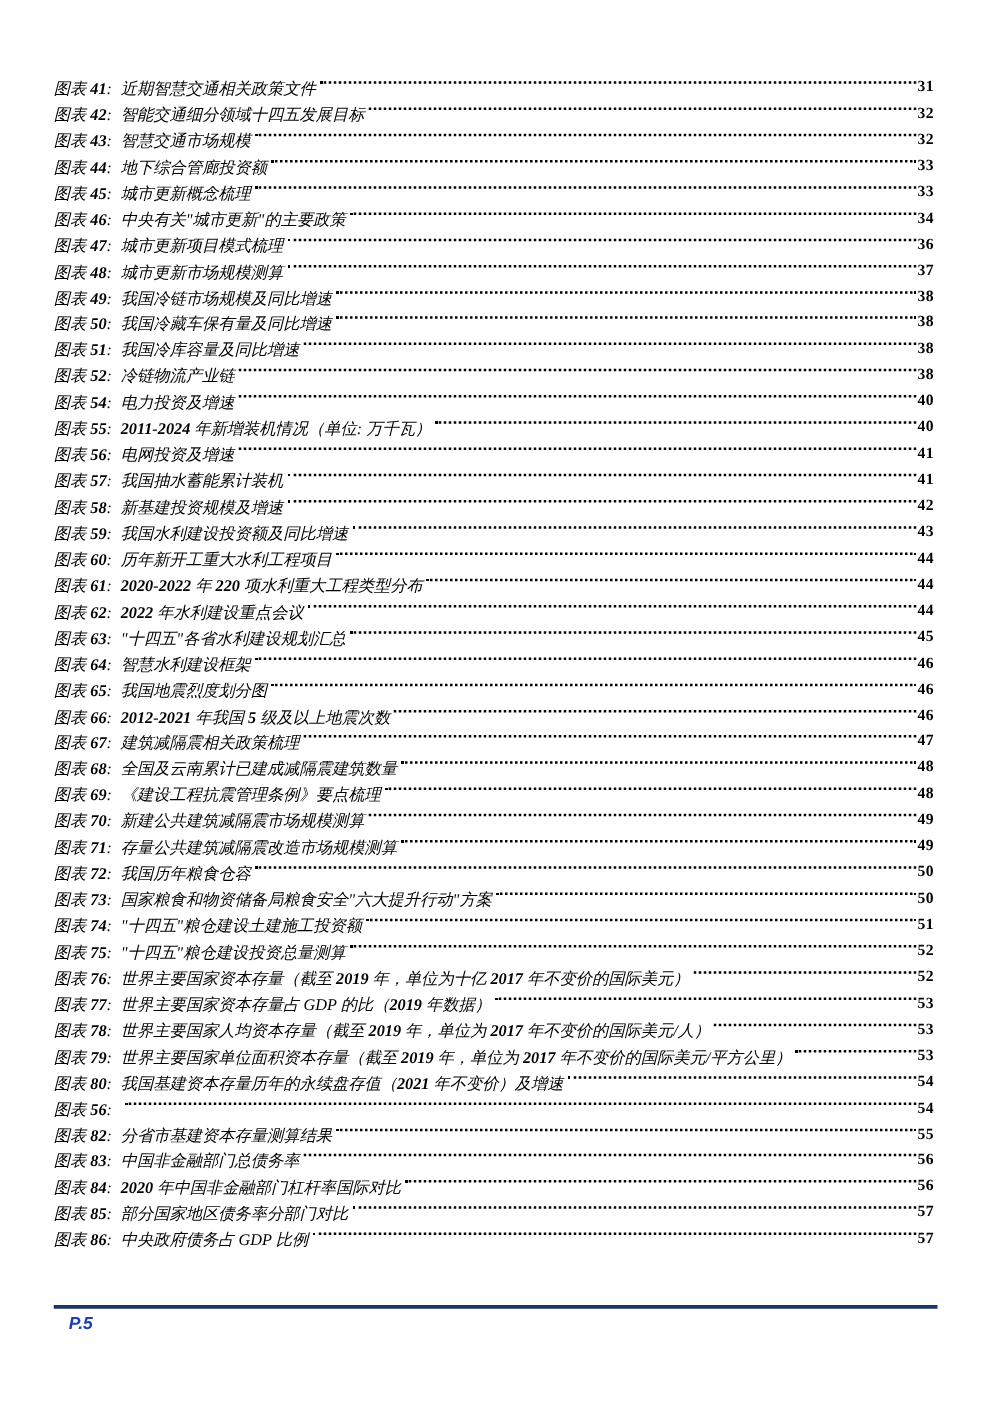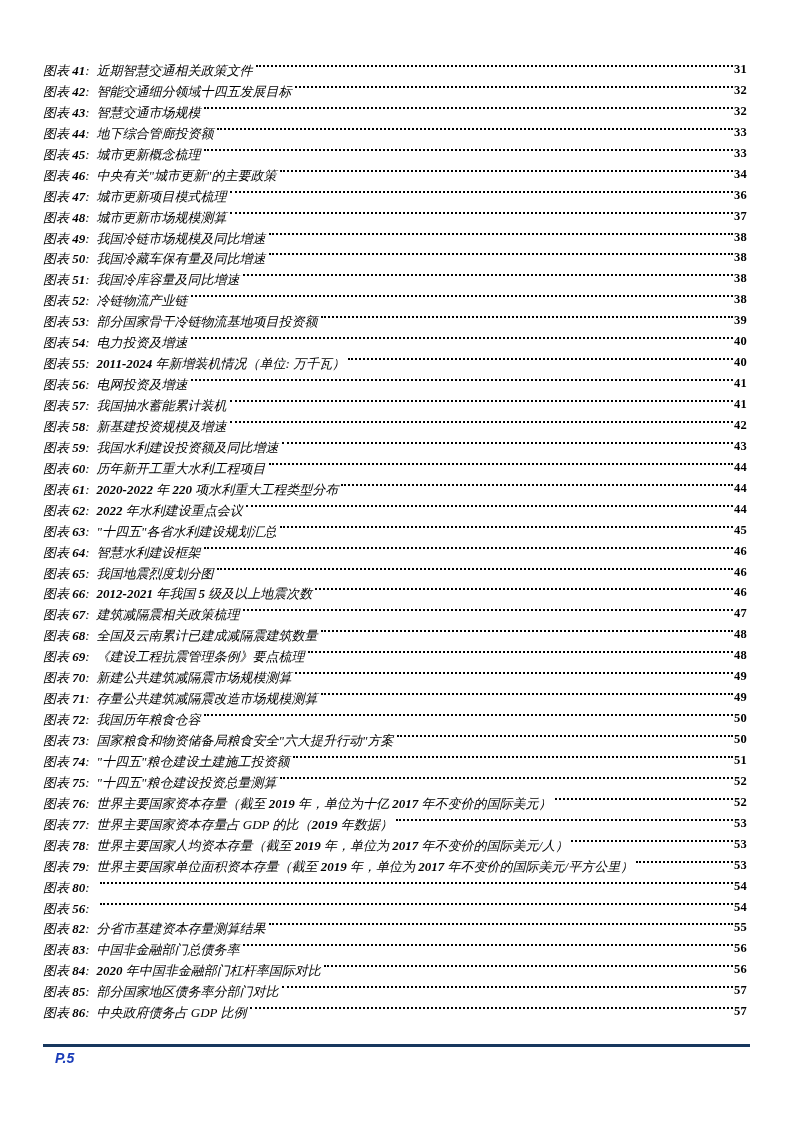--- a/index.html
+++ b/index.html
@@ -152,26 +152,20 @@
       <span class="toc-page">38</span>
     </div>
 
     <div class="toc-row">
       <span class="toc-label">图表 <b>52</b>:</span>
       <span class="toc-title">冷链物流产业链</span>
       <span class="toc-dots"></span>
       <span class="toc-page">38</span>
     </div>
 
-    <div class="toc-row">
-      <span class="toc-label">图表 <b>53</b>:</span>
-      <span class="toc-title">部分国家骨干冷链物流基地项目投资额</span>
-      <span class="toc-dots"></span>
-      <span class="toc-page">39</span>
-    </div>
 
     <div class="toc-row">
       <span class="toc-label">图表 <b>54</b>:</span>
       <span class="toc-title">电力投资及增速</span>
       <span class="toc-dots"></span>
       <span class="toc-page">40</span>
     </div>
 
     <div class="toc-row">
       <span class="toc-label">图表 <b>55</b>:</span>
@@ -343,20 +337,21 @@
 
     <div class="toc-row">
       <span class="toc-label">图表 <b>79</b>:</span>
       <span class="toc-title">世界主要国家单位面积资本存量（截至 <b>2019</b> 年，单位为 <b>2017</b> 年不变价的国际美元/平方公里）</span>
       <span class="toc-dots"></span>
       <span class="toc-page">53</span>
     </div>
 
     <div class="toc-row">
       <span class="toc-label">图表 <b>80</b>:</span>
+      <span class="toc-title">我国基建资本存量历年的永续盘存值（<b>2021</b> 年不变价）及增速</span>
       <span class="toc-dots"></span>
       <span class="toc-page">54</span>
     </div>
 
     <div class="toc-row">
       <span class="toc-label">图表 <b>56</b>:</span>
       <span class="toc-dots"></span>
       <span class="toc-page">54</span>
     </div>
 

